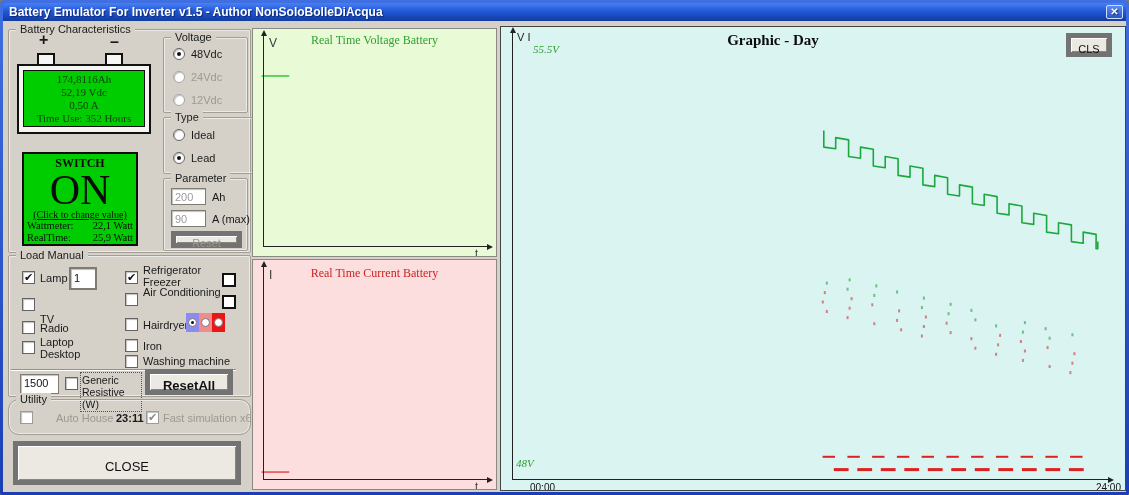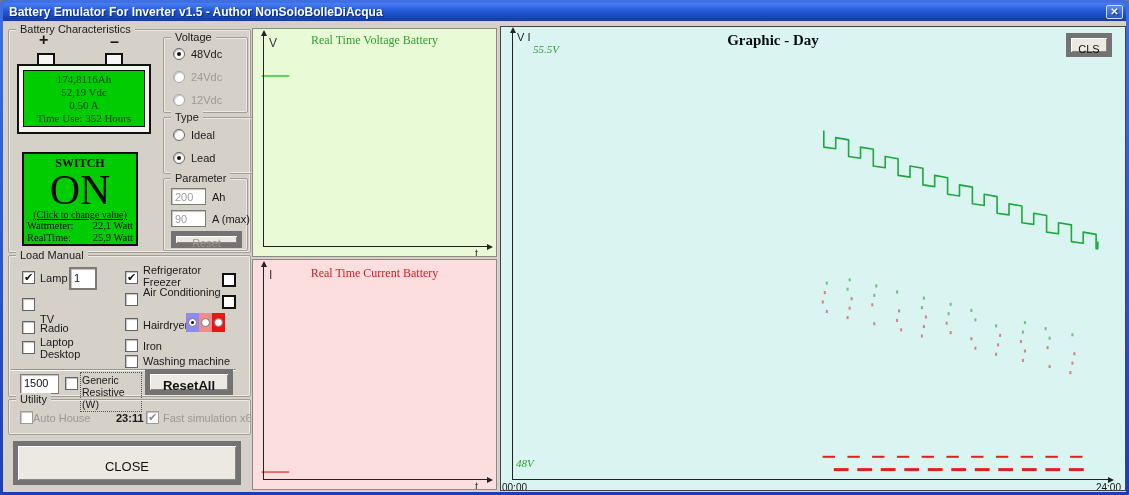--- a/index.html
+++ b/index.html
@@ -167,25 +167,25 @@
     <span class="check" style="left:122px;top:334px;"></span>
     <span class="lbl" style="left:140px;top:334px;">Washing machine</span>
 
     <div class="sep" style="left:8px;top:348px;width:225px;"></div>
 
     <div class="input" style="left:17px;top:353px;width:39px;height:20px;">1500</div>
     <span class="check" style="left:62px;top:356px;"></span>
     <span class="lbl wrap" style="left:77px;top:351px;width:62px;border:1px dotted #555;padding:1px;font-size:10.5px;">Generic Resistive (W)</span>
     <div class="btn serif" style="left:142px;top:348px;width:88px;height:26px;font-weight:bold;font-size:13px;line-height:24px;">ResetAll</div>
 
-    <div class="gb" style="left:5px;top:378px;width:243px;height:36px;">
+    <div class="gb" style="left:5px;top:378px;width:243px;height:36px;border-radius:11px;">
       <span class="gb-label">Utility</span>
     </div>
     <span class="check dis" style="left:17px;top:390px;"></span>
-    <span class="lbl gray" style="left:30px;top:391px;">Auto  House</span>
+    <span class="lbl gray" style="left:53px;top:391px;">Auto  House</span>
     <span class="lbl" style="left:113px;top:391px;font-weight:bold;">23:11</span>
     <span class="check dis" style="left:143px;top:390px;">✔</span>
     <span class="lbl gray" style="left:160px;top:391px;">Fast simulation x60</span>
 
     <div class="btn" style="left:10px;top:420px;width:228px;height:44px;font-size:13px;line-height:42px;">CLOSE</div>
 
     <div class="panel" style="left:249px;top:7px;width:245px;height:229px;background:#e8fbd6;border:1px solid #8a8a84;">
       <div class="ctitle" style="color:#2f9e2f;">Real Time Voltage Battery</div>
       <svg id="svg-rt-v" class="layer" width="245" height="229" viewBox="0 0 245 229">
           <line x1="8.575000000000001" y1="46.945" x2="36.26" y2="46.945" stroke="#3ecb3e" stroke-width="1.6"></line>
@@ -286,19 +286,19 @@
           <rect x="570.4" y="334.7" width="2" height="3" fill="#cc4444" opacity="0.65"></rect>
           <rect x="568.4" y="344.1" width="2" height="3" fill="#cc4444" opacity="0.65"></rect>
         </svg>
       <div class="axis-v" style="left:11px;top:4px;height:448px;"></div>
       <div class="arr-up" style="left:9px;top:0;"></div>
       <div class="axis-h" style="left:11px;top:452px;width:598px;"></div>
       <div class="arr-rt" style="left:607px;top:450px;"></div>
       <span class="lbl" style="left:16px;top:4px;color:#222;font-size:11px;">V I</span>
       <span class="lbl greenital" style="left:12px;top:16px;margin-left:20px;">55.5V</span>
       <span class="lbl greenital" style="left:15px;top:430px;">48V</span>
-      <span class="tick" style="left:1px;top:455px;">00:00</span>
+      <span class="tick" style="left:1px;top:455px;padding-left:28px;">00:00</span>
       <span class="tick" style="left:284px;top:471px;">12:00</span>
       <span class="tick" style="right:4px;top:455px;position:absolute;">24:00</span>
     </div>
 
   </div>
 </div>
 
 </body></html>

